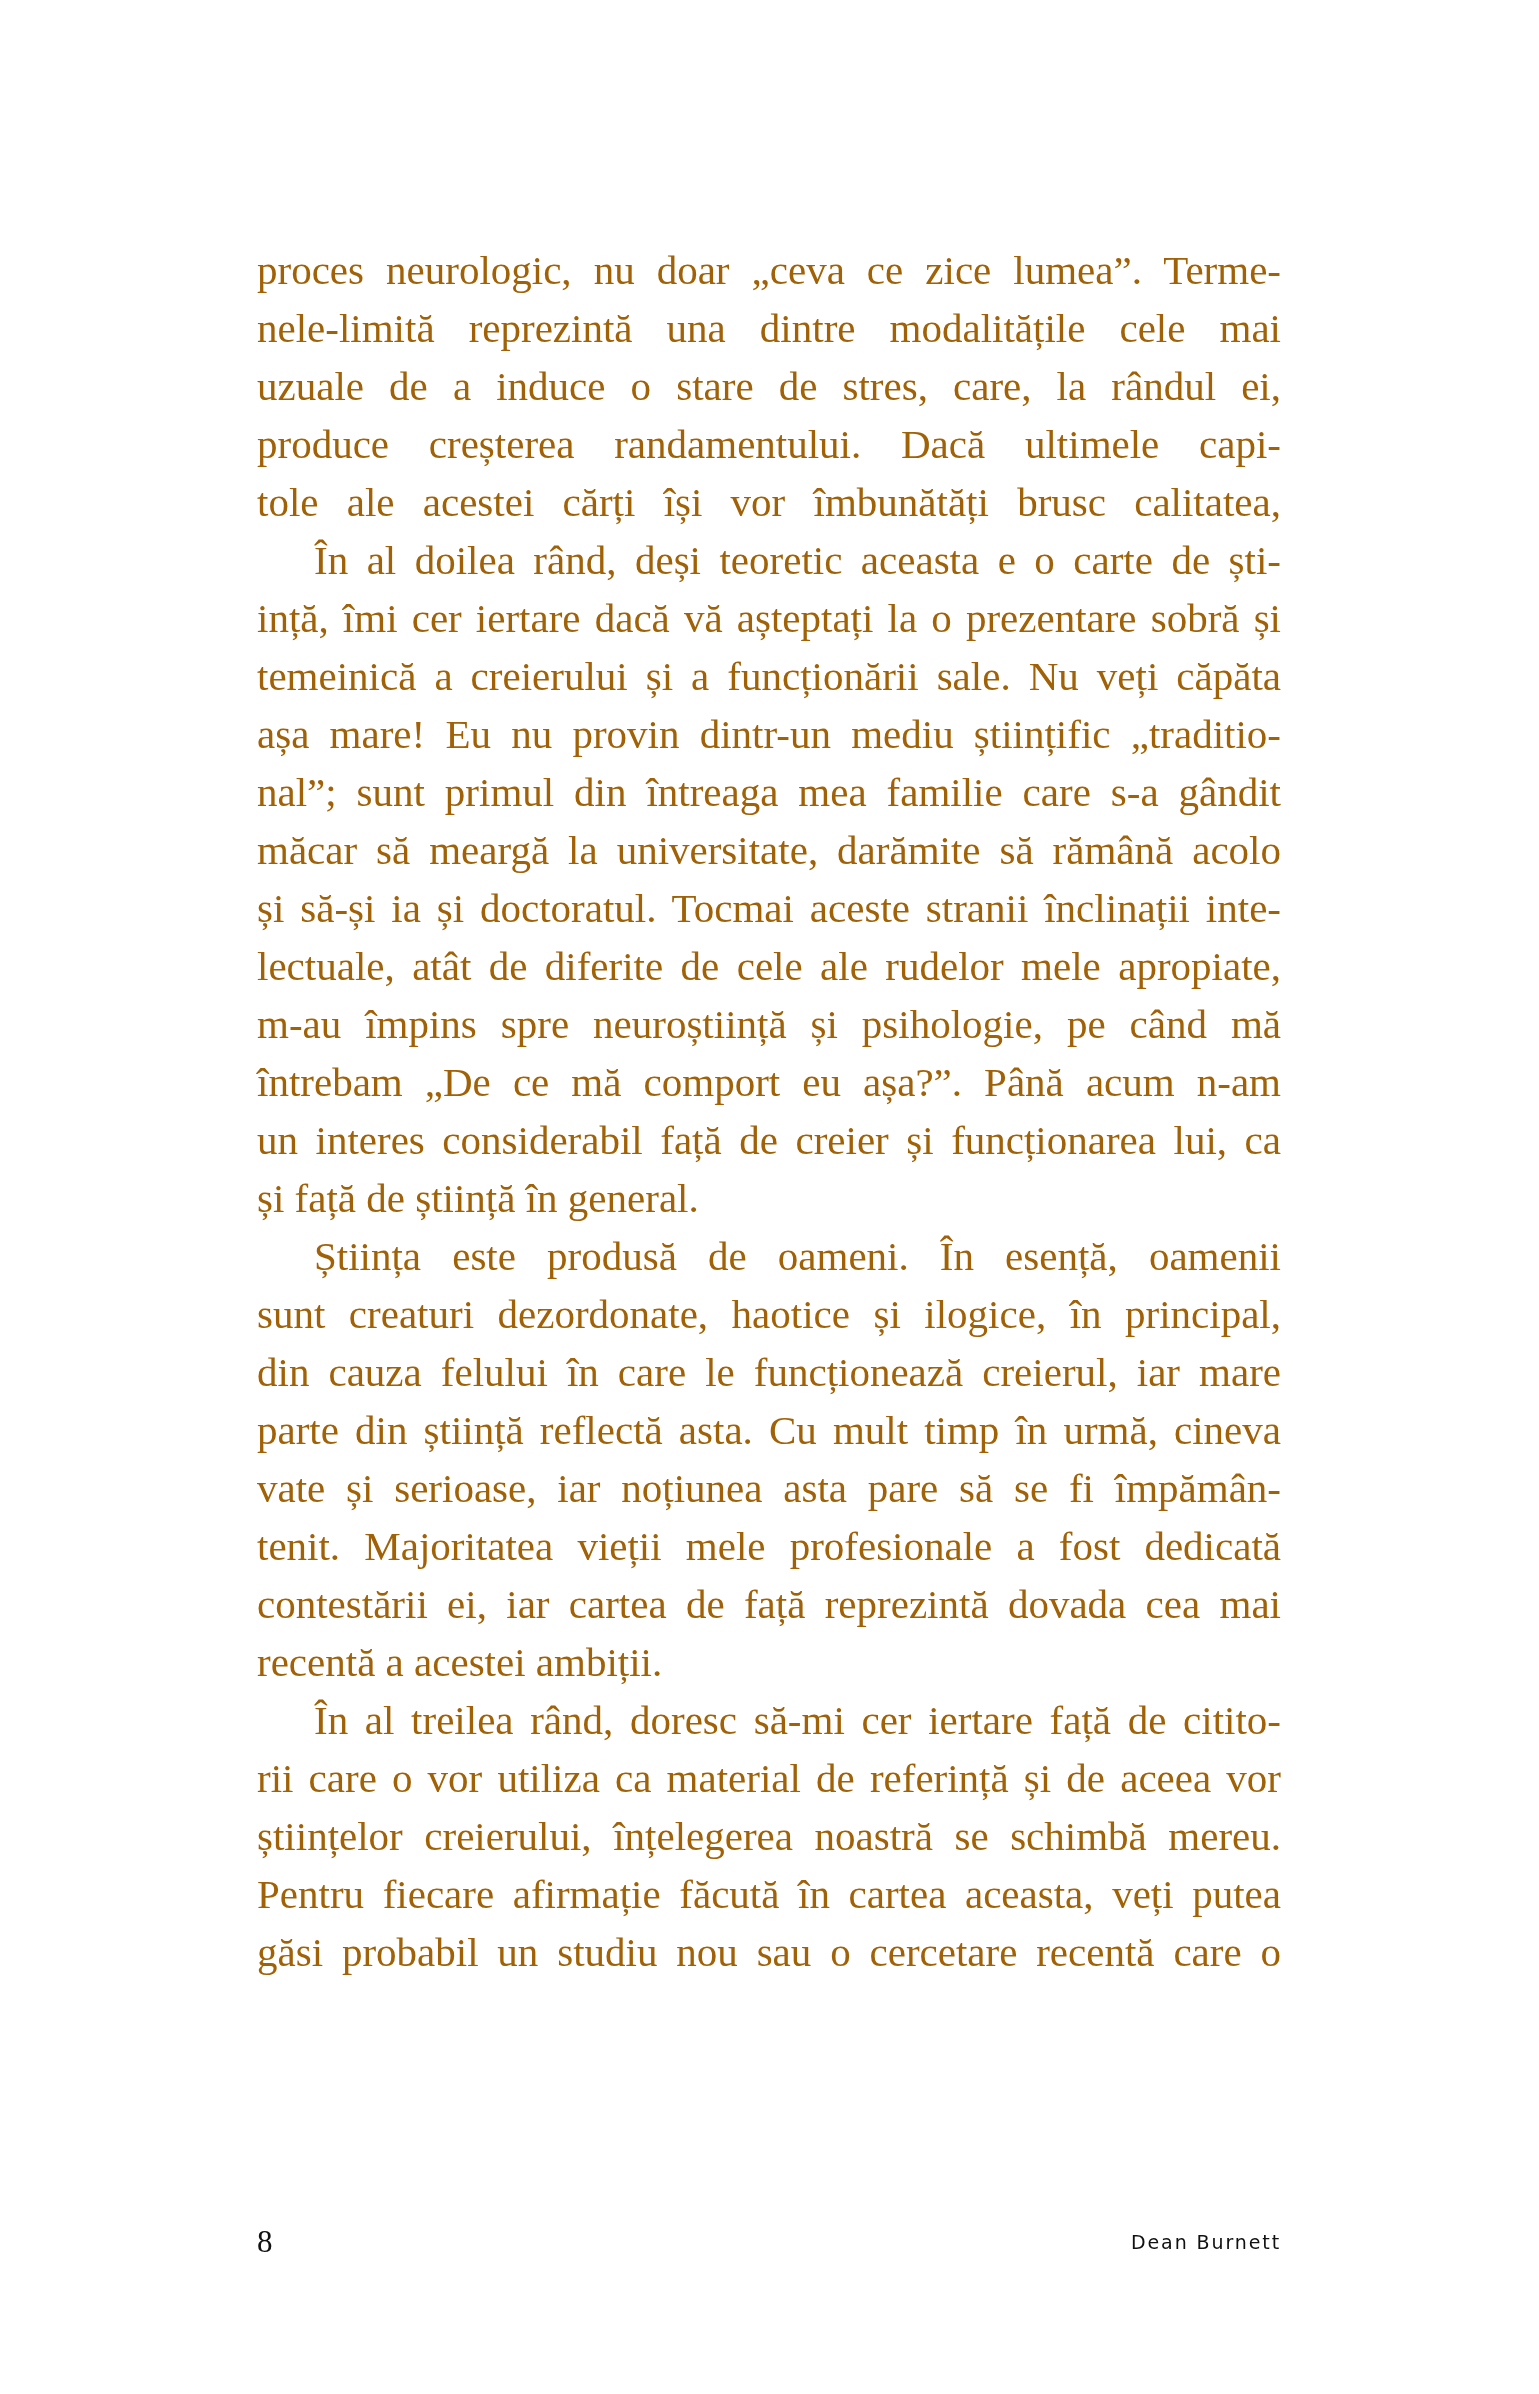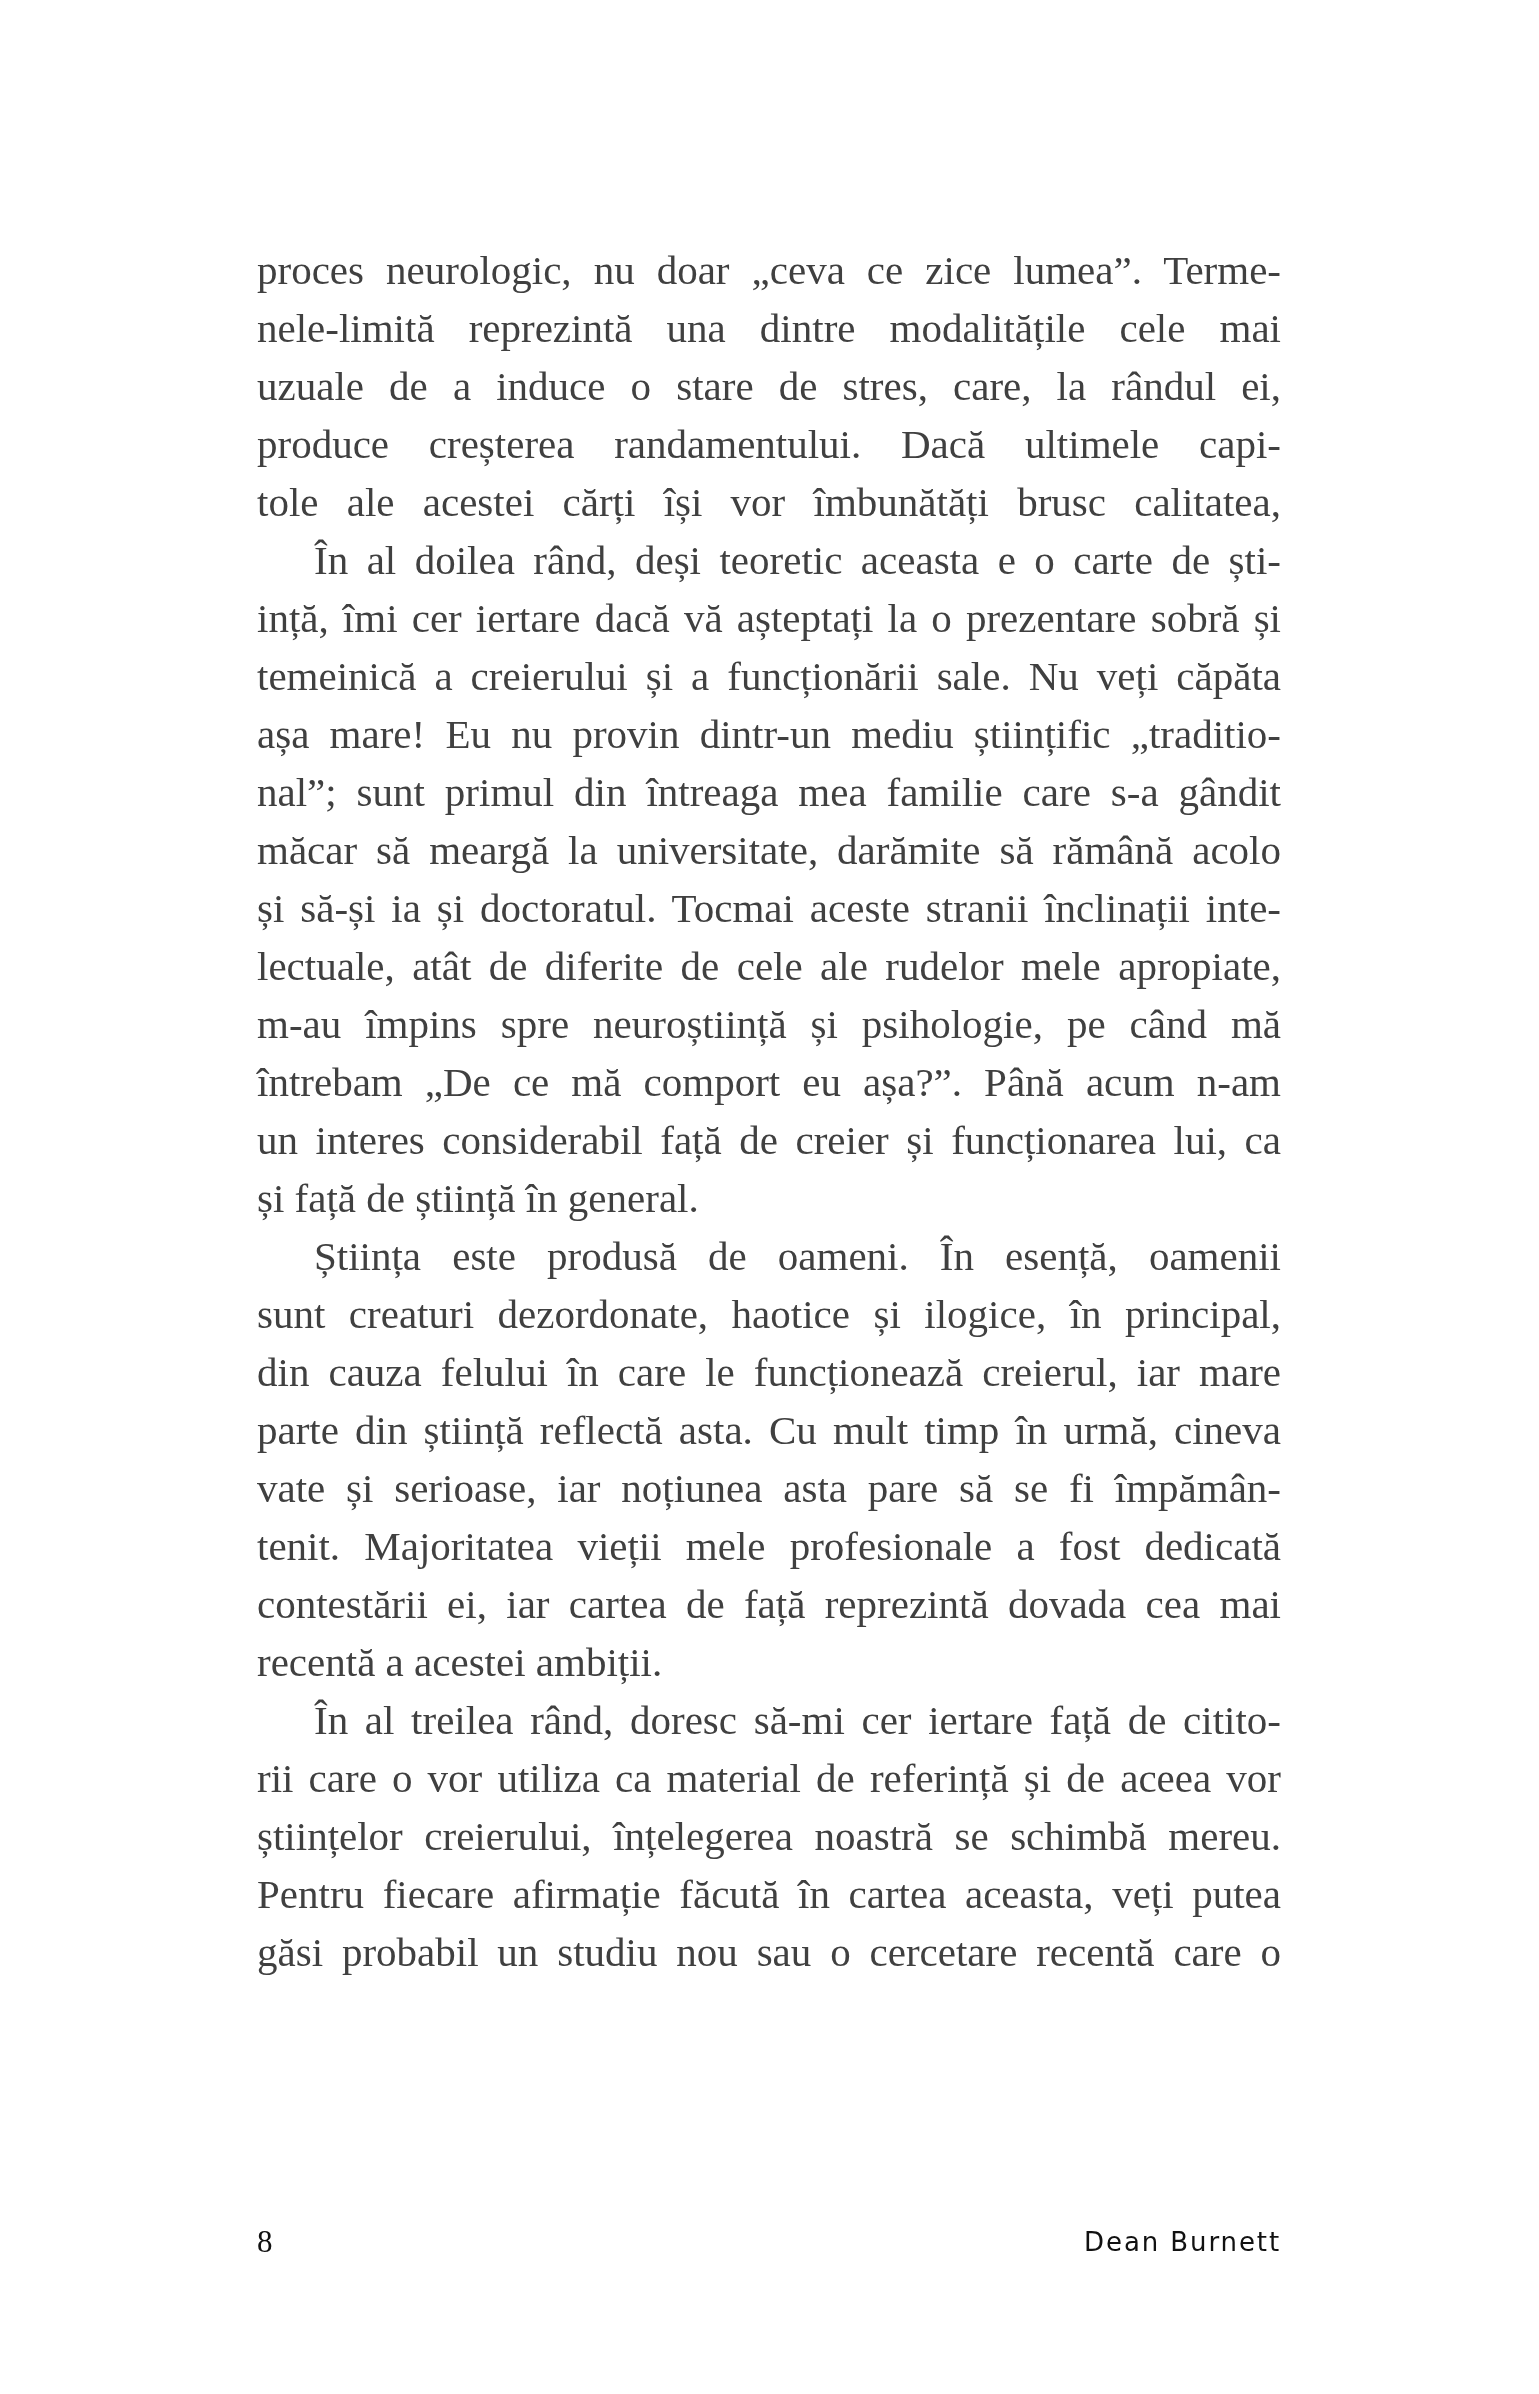--- a/index.html
+++ b/index.html
@@ -3,39 +3,39 @@
 <meta charset="utf-8">
 <style>
   html, body { margin: 0; padding: 0; background: #ffffff; }
   body { width: 1539px; height: 2394px; position: relative; overflow: hidden; }
   .page { position: absolute; left: 257px; top: 241px; width: 1024px; }
   .line {
     font-family: "Liberation Serif", "DejaVu Serif", serif;
     font-size: 41px;
     line-height: 58px;
     height: 58px;
-    color: #404040;
+    color: #a16207;
     text-align: justify;
     text-align-last: justify;
     white-space: nowrap;
     overflow: visible;
     display: block;
   }
   .line.last { text-align-last: left; }
   .line.indent { padding-left: 57px; }
   .footer { position: absolute; left: 257px; top: 2221px; width: 1024px; height: 42px; }
   .page-number {
     position: absolute; left: 0; top: 0;
     font-family: "Liberation Serif", "DejaVu Serif", serif;
     font-size: 31px; line-height: 42px; color: #111111;
   }
   .author {
     position: absolute; right: 0; top: 0;
     font-family: "DejaVu Sans", "Liberation Sans", sans-serif;
-    font-size: 26px; line-height: 42px; letter-spacing: 1.9px; color: #111111;
+    font-size: 19px; line-height: 42px; letter-spacing: 1.9px; color: #111111;
   }
 </style>
 </head>
 <body>
 
 <div class="page">
   <div>
     <span class="line">proces neurologic, nu doar „ceva ce zice lumea”. Terme-</span>
     <span class="line">nele-limită reprezintă una dintre modalitățile cele mai</span>
     <span class="line">uzuale de a induce o stare de stres, care, la rândul ei,</span>

